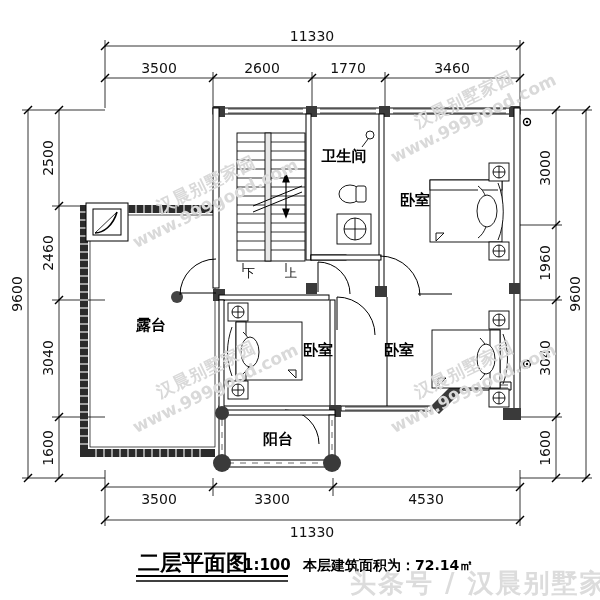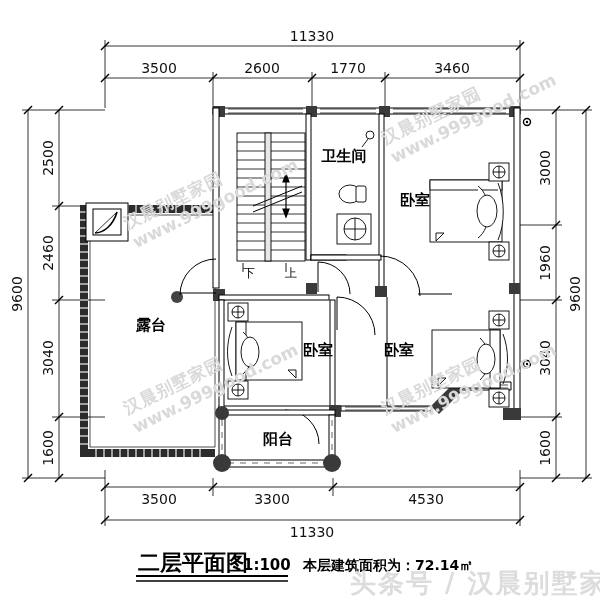--- a/index.html
+++ b/index.html
@@ -1,18 +1,18 @@
 <!DOCTYPE html>
 <html><head>
 <meta charset="utf-8">
 <style>
   html,body{margin:0;padding:0;background:#ffffff;}
   body{width:600px;height:600px;overflow:hidden;
        font-family:"DejaVu Sans","Liberation Sans",sans-serif;}
-  #stage{position:relative;width:600px;height:430px;background:#fff;}
+  #stage{position:relative;width:600px;height:430px;background:#fff;text-align:center;}
   svg{display:block;}
   .wm{position:absolute;color:#d9d9d9;font-weight:bold;white-space:nowrap;
       transform-origin:left top;pointer-events:none;user-select:none;}
   .wm .l1{font-size:17px;letter-spacing:1px;}
   .wm .l2{font-size:17px;letter-spacing:0px;}
   .wm div{line-height:1.25;}
   .footwm{position:absolute;color:#dcdcdc;font-size:26px;font-weight:bold;
       white-space:nowrap;letter-spacing:2px;}
 </style>
 </head>

